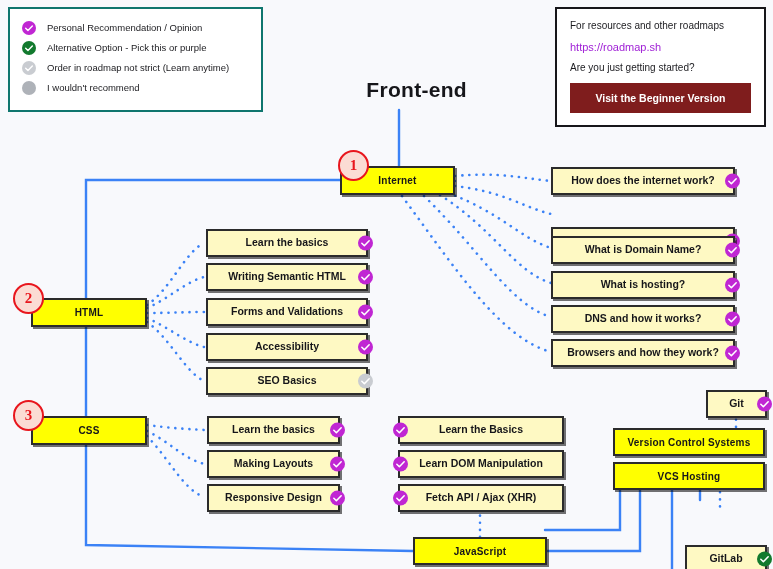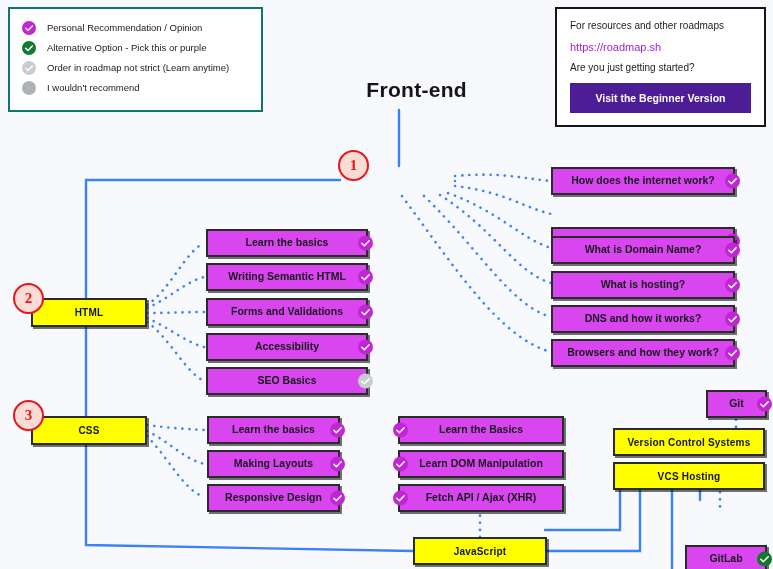--- a/index.html
+++ b/index.html
@@ -19,21 +19,21 @@
     position:absolute;
     box-sizing:border-box;
     border:2px solid #2b2b2b;
     display:flex;align-items:center;justify-content:center;
     text-align:center;
     color:#16161a;
     box-shadow:2px 2px 0 rgba(0,0,0,.55);
     z-index:4;
   }
   .node.primary{ background:#ffff00; font-size:10px; font-weight:600; letter-spacing:.2px;}
-  .node.topic{ background:#d946ef; font-size:10.5px; font-weight:600;}
+  .node.topic{ background:#fef9c3; font-size:10.5px; font-weight:600;}
   .node .lbl{display:block;padding:0 6px;line-height:1.1;}
 
   
   .chk{
     position:absolute;top:50%;transform:translateY(-50%);
     width:15px;height:15px;border-radius:50%;
     display:flex;align-items:center;justify-content:center;
     z-index:6;
   }
   .chk.right{right:-7px;}
@@ -78,21 +78,21 @@
   
   #resources{
     position:absolute;right:7px;top:7px;width:211px;
     background:#ffffff;border:2px solid #16161a;
     padding:11px 13px 12px 13px;box-sizing:border-box;z-index:8;
   }
   #resources .r-line{font-size:10px;color:#1b1b1f;margin-bottom:9px;line-height:1.15;}
   #resources .r-link{font-size:11px;color:#a021d6;margin-bottom:9px;line-height:1.15;}
   #resources .r-btn{
     display:block;width:100%;box-sizing:border-box;
-    background:#4c1d95;color:#ffffff;border:none;
+    background:#7f1d1d;color:#ffffff;border:none;
     font-family:"Liberation Sans", sans-serif;
     font-size:10.5px;font-weight:700;
     padding:9px 4px;text-align:center;cursor:pointer;
   }
 </style>
 </head>
 <body>
 
 <div id="stage">
 
@@ -170,20 +170,23 @@
     </div>
   </div>
 
   <div id="resources">
     <div class="r-line">For resources and other roadmaps</div>
     <div class="r-link">https://roadmap.sh</div>
     <div class="r-line">Are you just getting started?</div>
     <button class="r-btn">Visit the Beginner Version</button>
   </div>
 
+  <div class="node primary" style="left:340px;top:166px;width:115px;height:29px;">
+    <span class="lbl">Internet</span>
+  </div>
   <div class="orderbadge" style="left:338px;top:150px;">1</div>
 
   <div class="node primary" style="left:31px;top:298px;width:116px;height:29px;">
     <span class="lbl">HTML</span>
   </div>
   <div class="orderbadge" style="left:13px;top:283px;">2</div>
 
   <div class="node primary" style="left:31px;top:416px;width:116px;height:29px;">
     <span class="lbl">CSS</span>
   </div>

